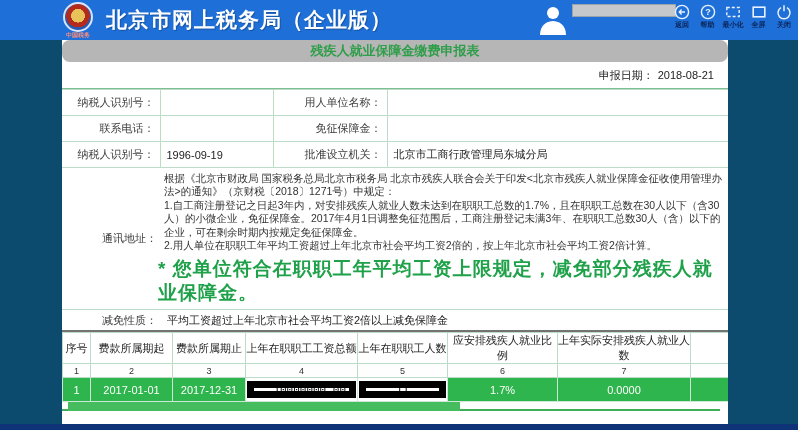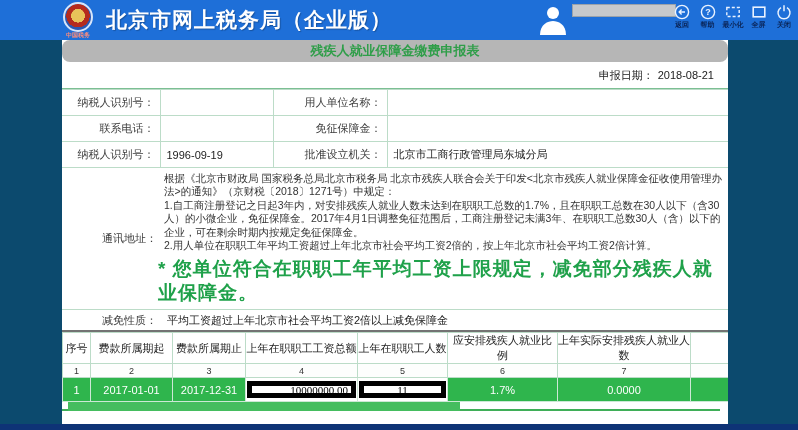--- a/index.html
+++ b/index.html
@@ -53,22 +53,22 @@
     font-size:11px;color:#3c3c3c;background:#fff;}
   .nature-label{flex:0 0 100px;text-align:right;padding-right:5px;box-sizing:border-box;}
   .nature-value{padding-left:5px;color:#222;}
 
   .table-wrap{flex:0 0 auto;overflow:hidden;width:666px;background:#fff;}
   .data-table{border-collapse:collapse;table-layout:fixed;width:748px;font-size:11px;text-align:center;}
   .data-table th{border:1px solid #bcdcc8;height:22px;font-weight:normal;color:#1c1c1c;background:#fff;padding:0;}
   .num-row td{border:1px solid #bcdcc8;height:13px;font-size:9px;color:#333;background:#fdfefd;padding:0;}
   .data-row td{border:1px solid #cde8d6;height:21px;background:#2fb54d;color:#ffffff;padding:0;}
   .data-row td.white-cell{background:#ffffff;padding:1px;}
-  .cell-input{width:100%;height:17px;border:5px solid #000000;box-sizing:border-box;
-    font-size:11px;font-family:Liberation Serif, serif;padding:0 3px;background:#fff;color:#000;}
+  .cell-input{width:100%;height:17px;border:7px solid #000000;box-sizing:border-box;
+    font-size:11px;font-family:Liberation Mono, monospace;padding:0 3px;background:#fff;color:#000;}
   .cell-input.right{text-align:right;}
   .cell-input.center{text-align:center;}
 
   .spacer{flex:1 1 auto;background:#fff;}
   .hscroll{flex:0 0 10px;position:relative;background:#fff;}
   .hscroll-line{position:absolute;left:0;right:8px;bottom:1px;height:2px;background:#3fae58;}
   .hscroll-thumb{position:absolute;left:6px;top:0;width:392px;height:9px;background:#45bd5f;cursor:pointer;}
 
   .footer{flex:0 0 27px;display:flex;align-items:center;justify-content:center;gap:11px;background:#fff;}
   .btn{width:66px;height:22px;font-size:12px;font-weight:bold;border-radius:3px;cursor:pointer;

